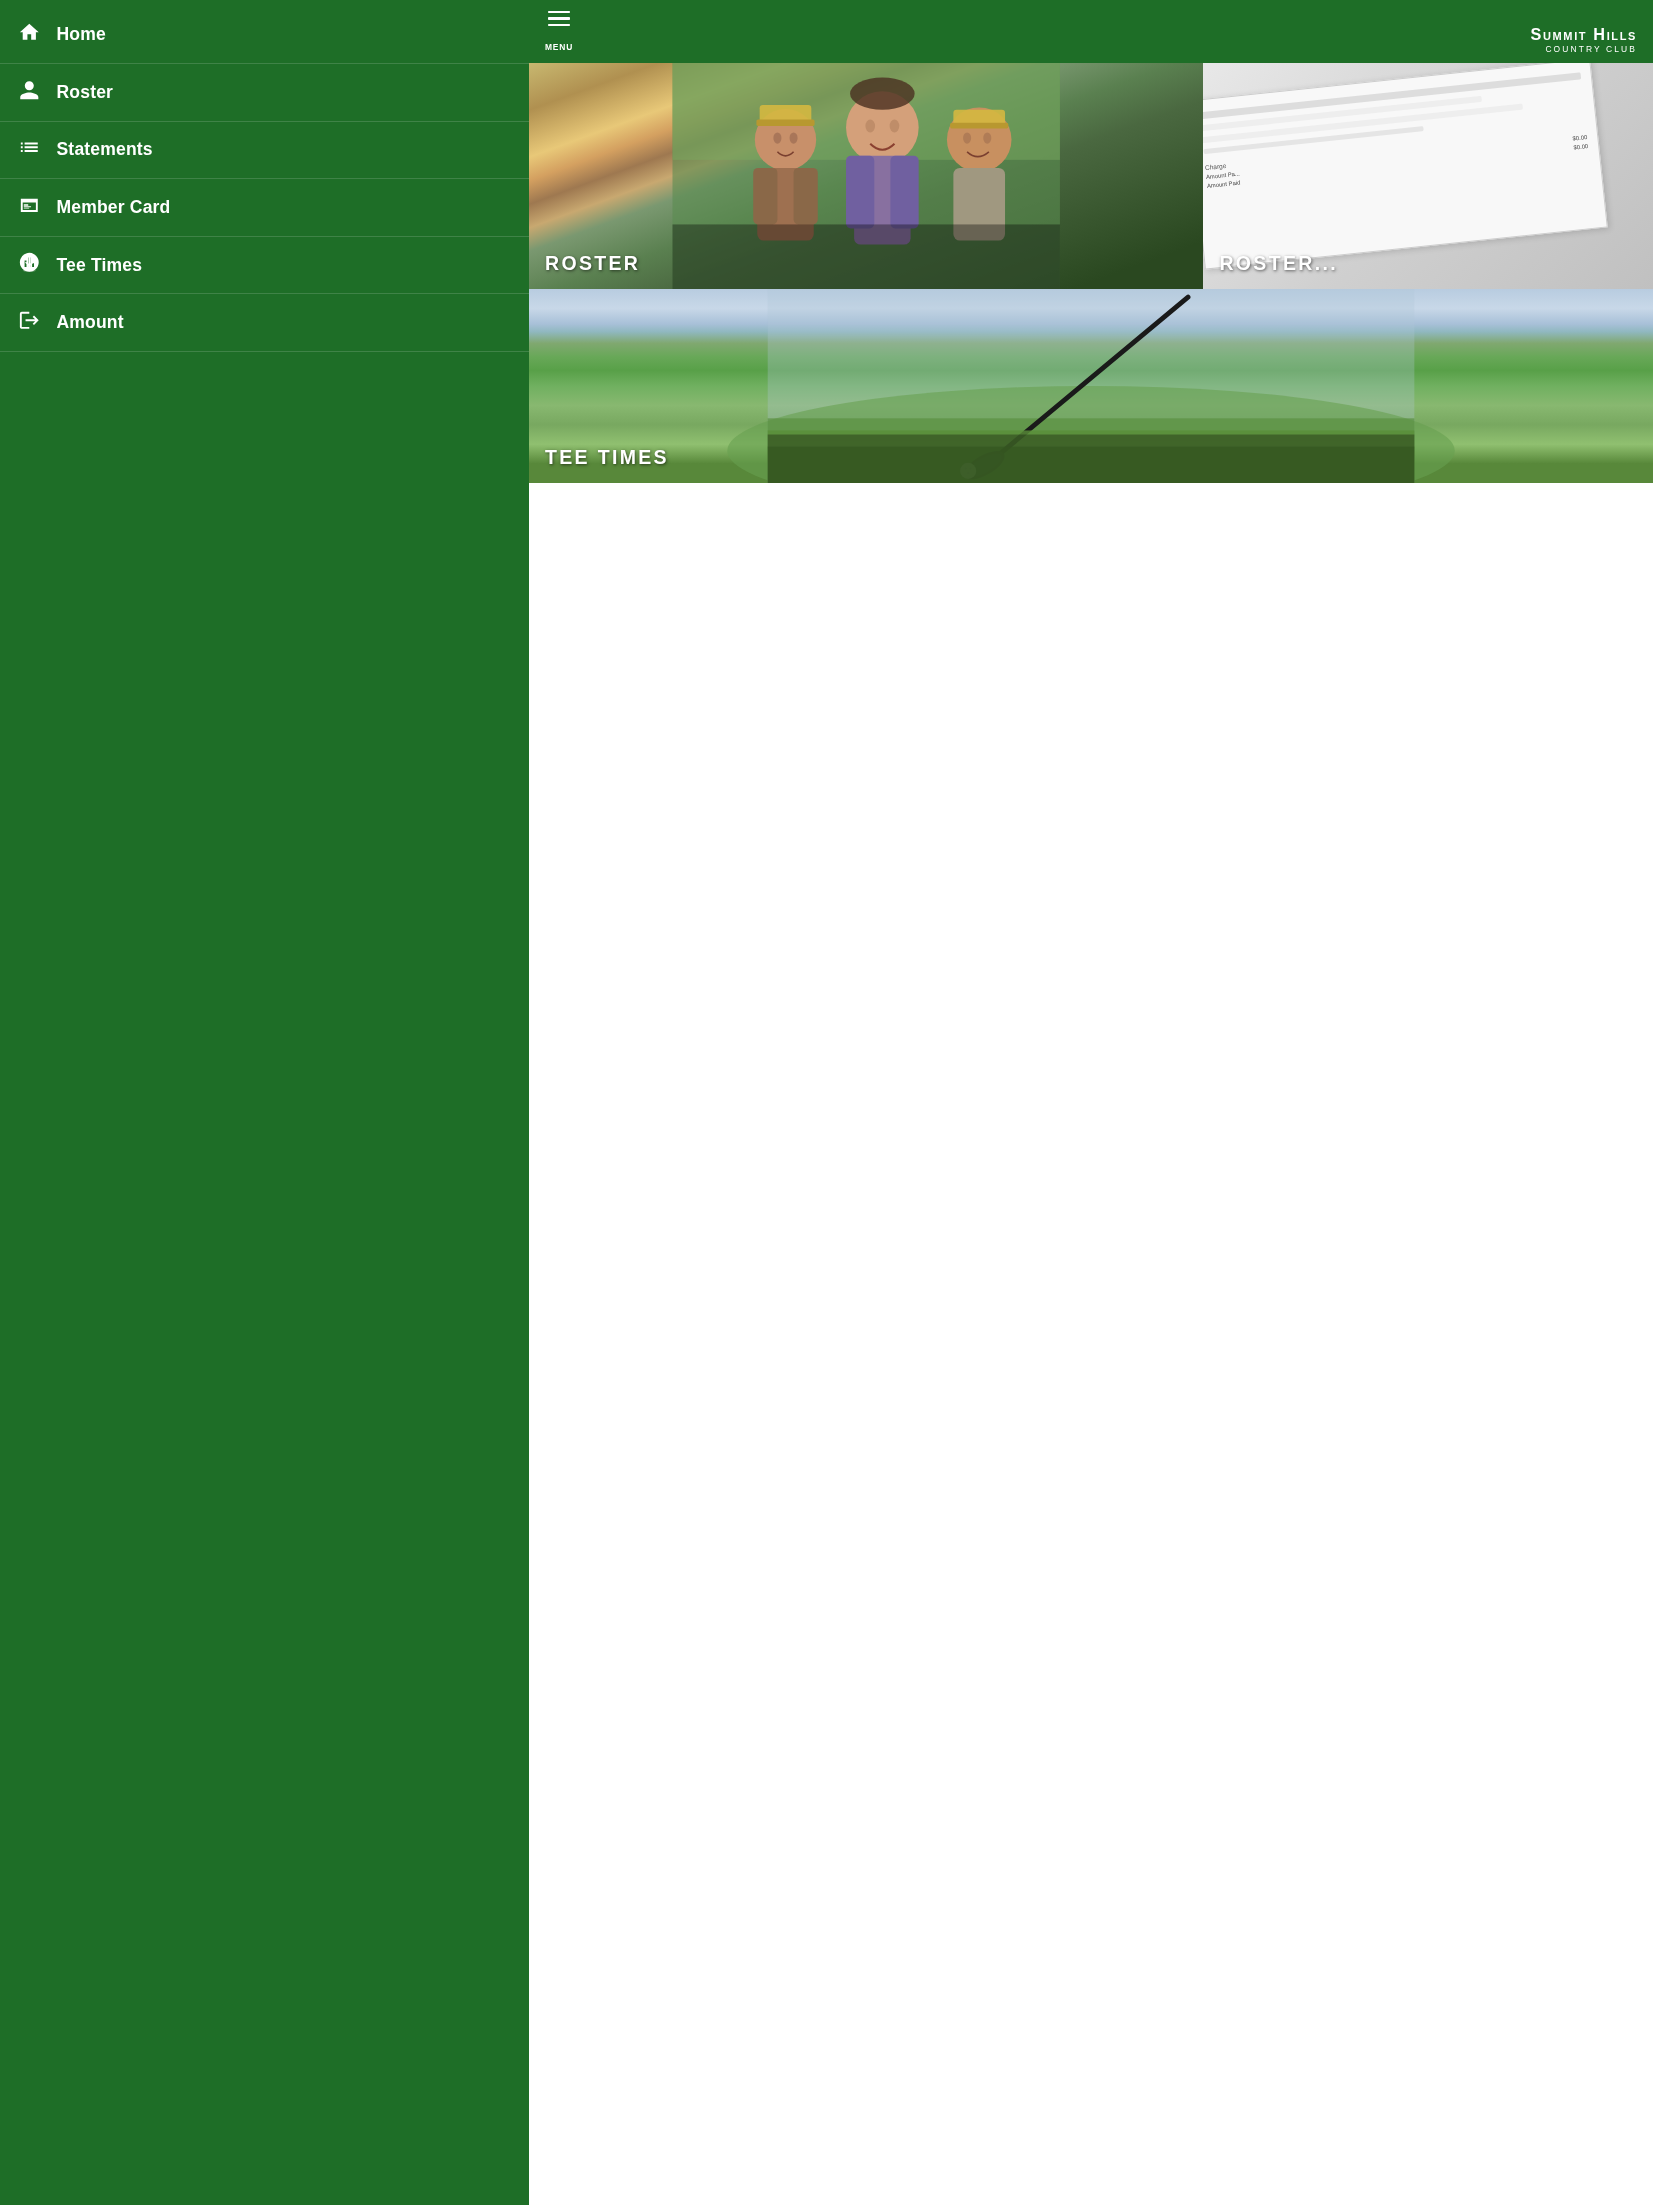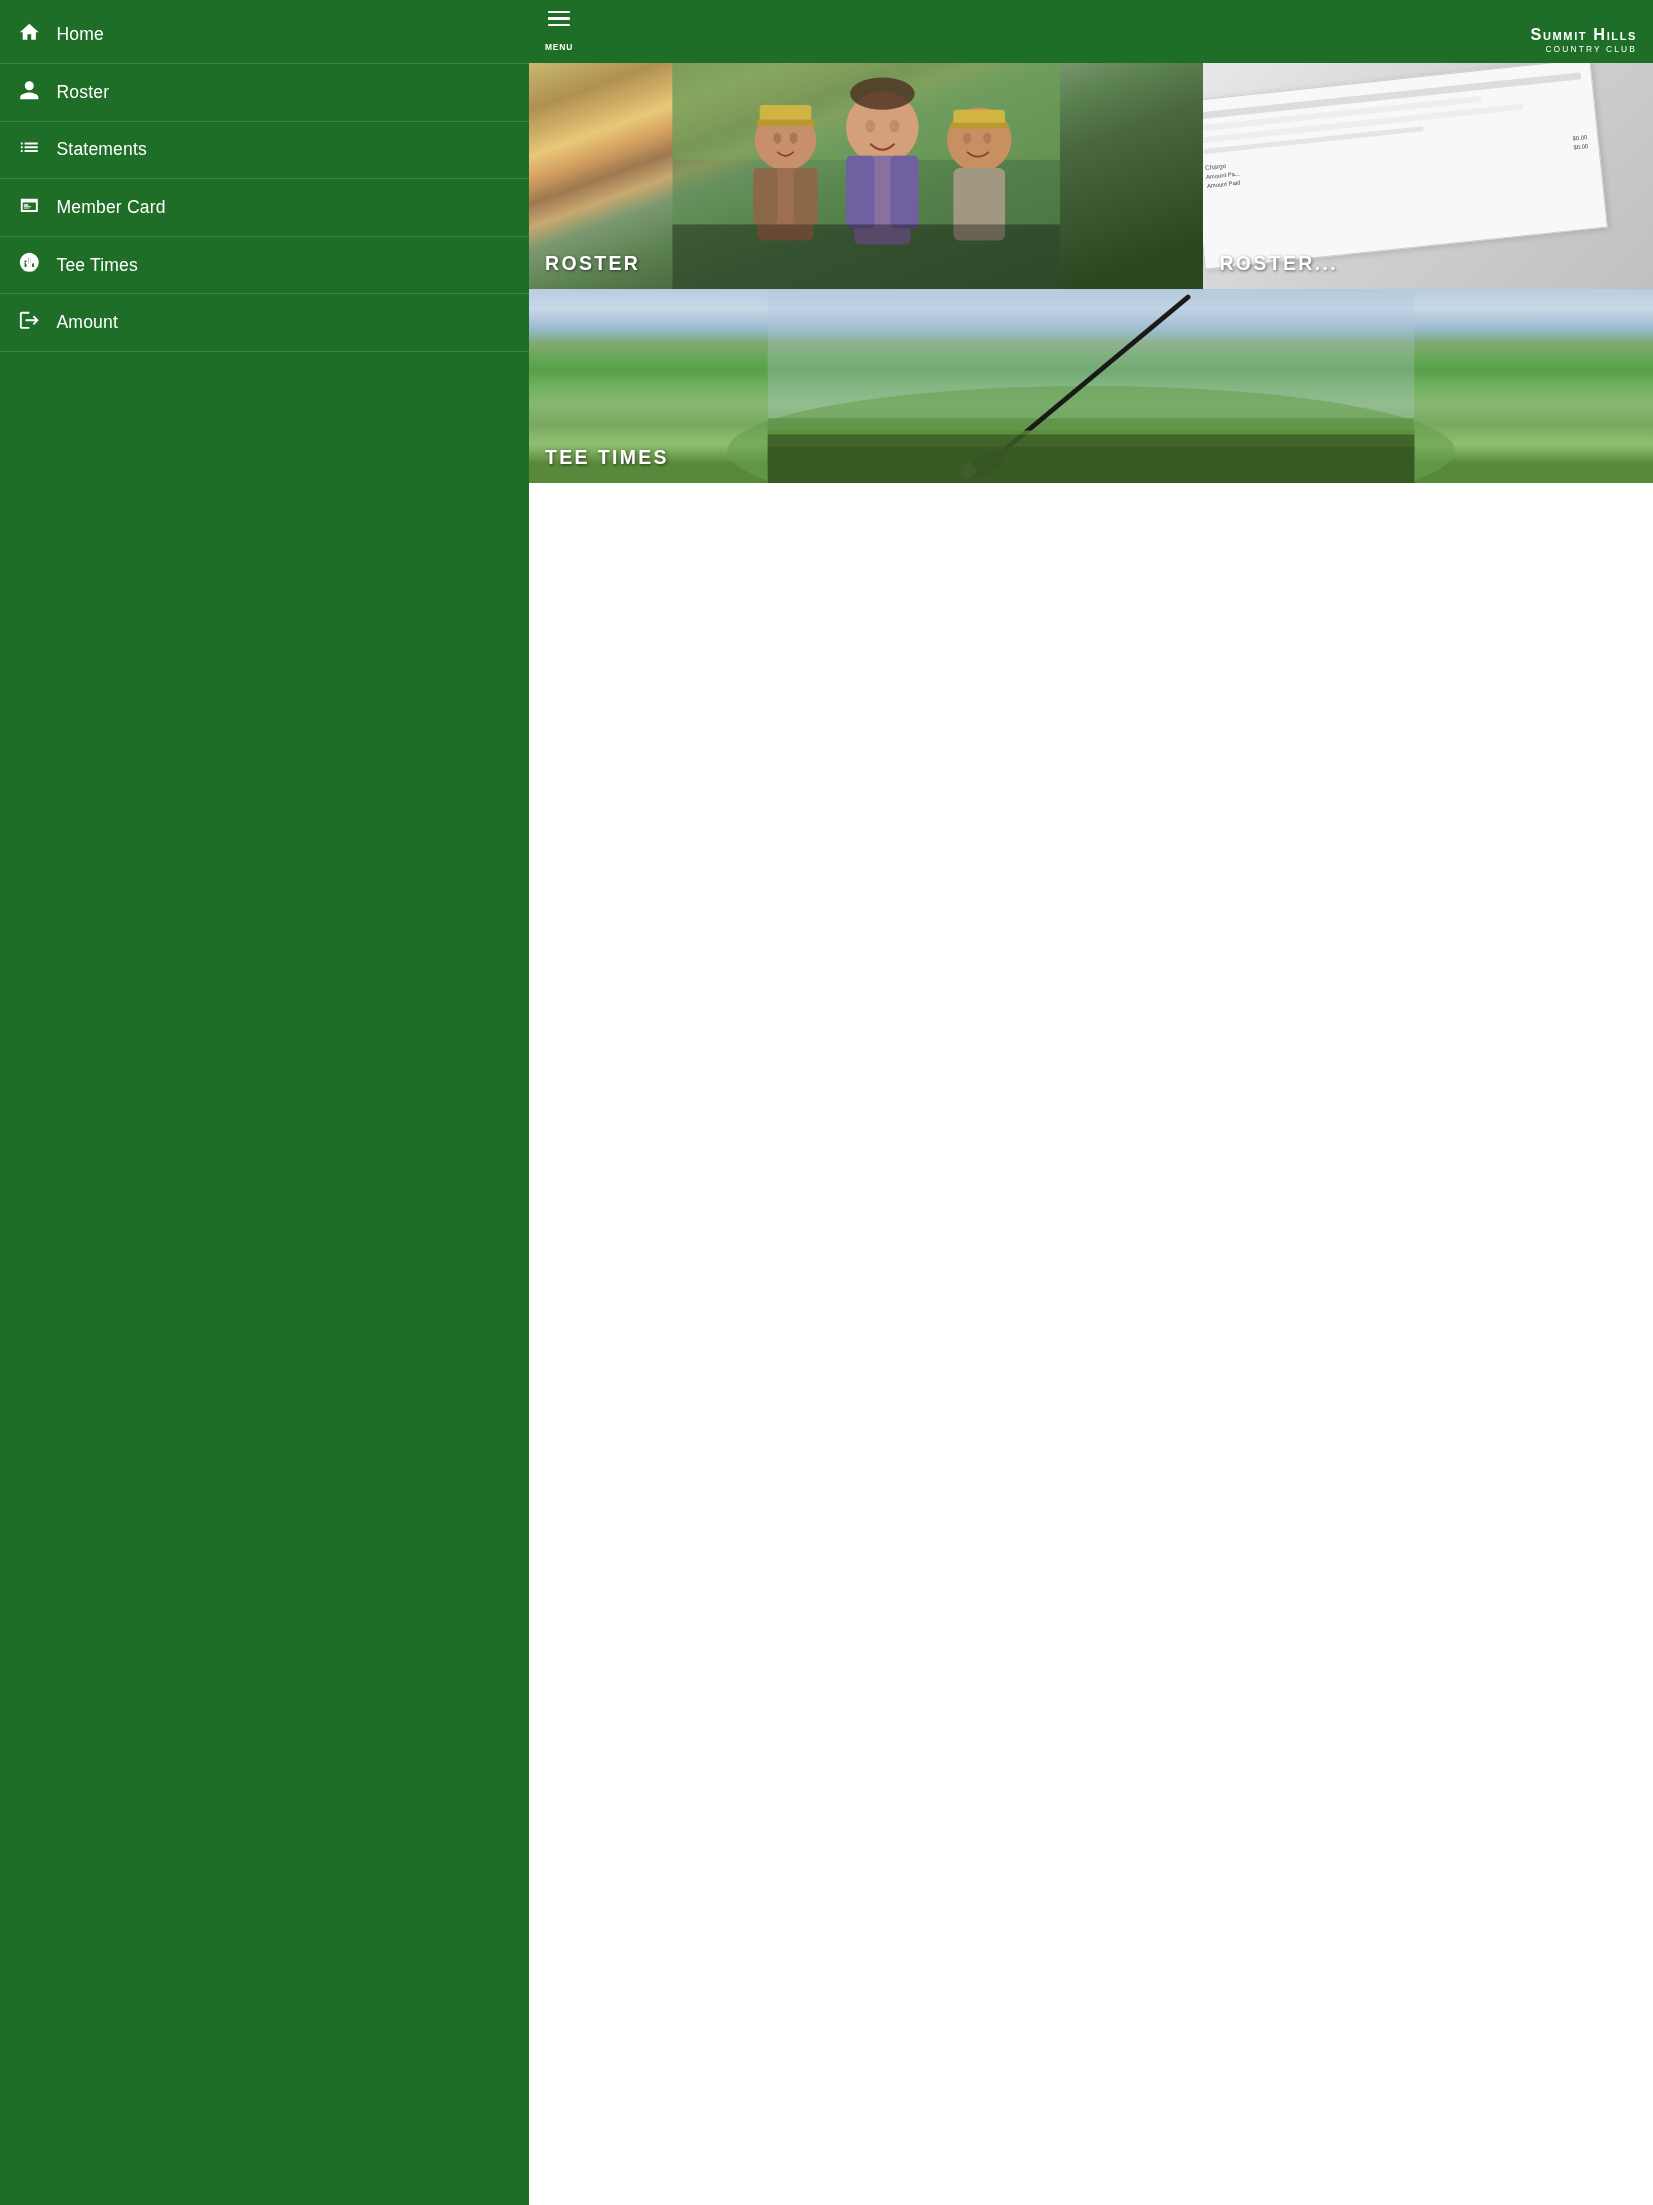--- a/index.html
+++ b/index.html
@@ -41,21 +41,21 @@
 
     .nav-item .icon {
       font-size: 1.2em;
       width: 26px;
       text-align: center;
       flex-shrink: 0;
     }
 
     .nav-label {
       font-size: 1em;
-      font-weight: 400;
+      font-weight: 700;
       letter-spacing: 0.01em;
     }
 
     
     .main {
       flex: 1;
       display: flex;
       flex-direction: column;
       background: #ffffff;
       height: 100%;

